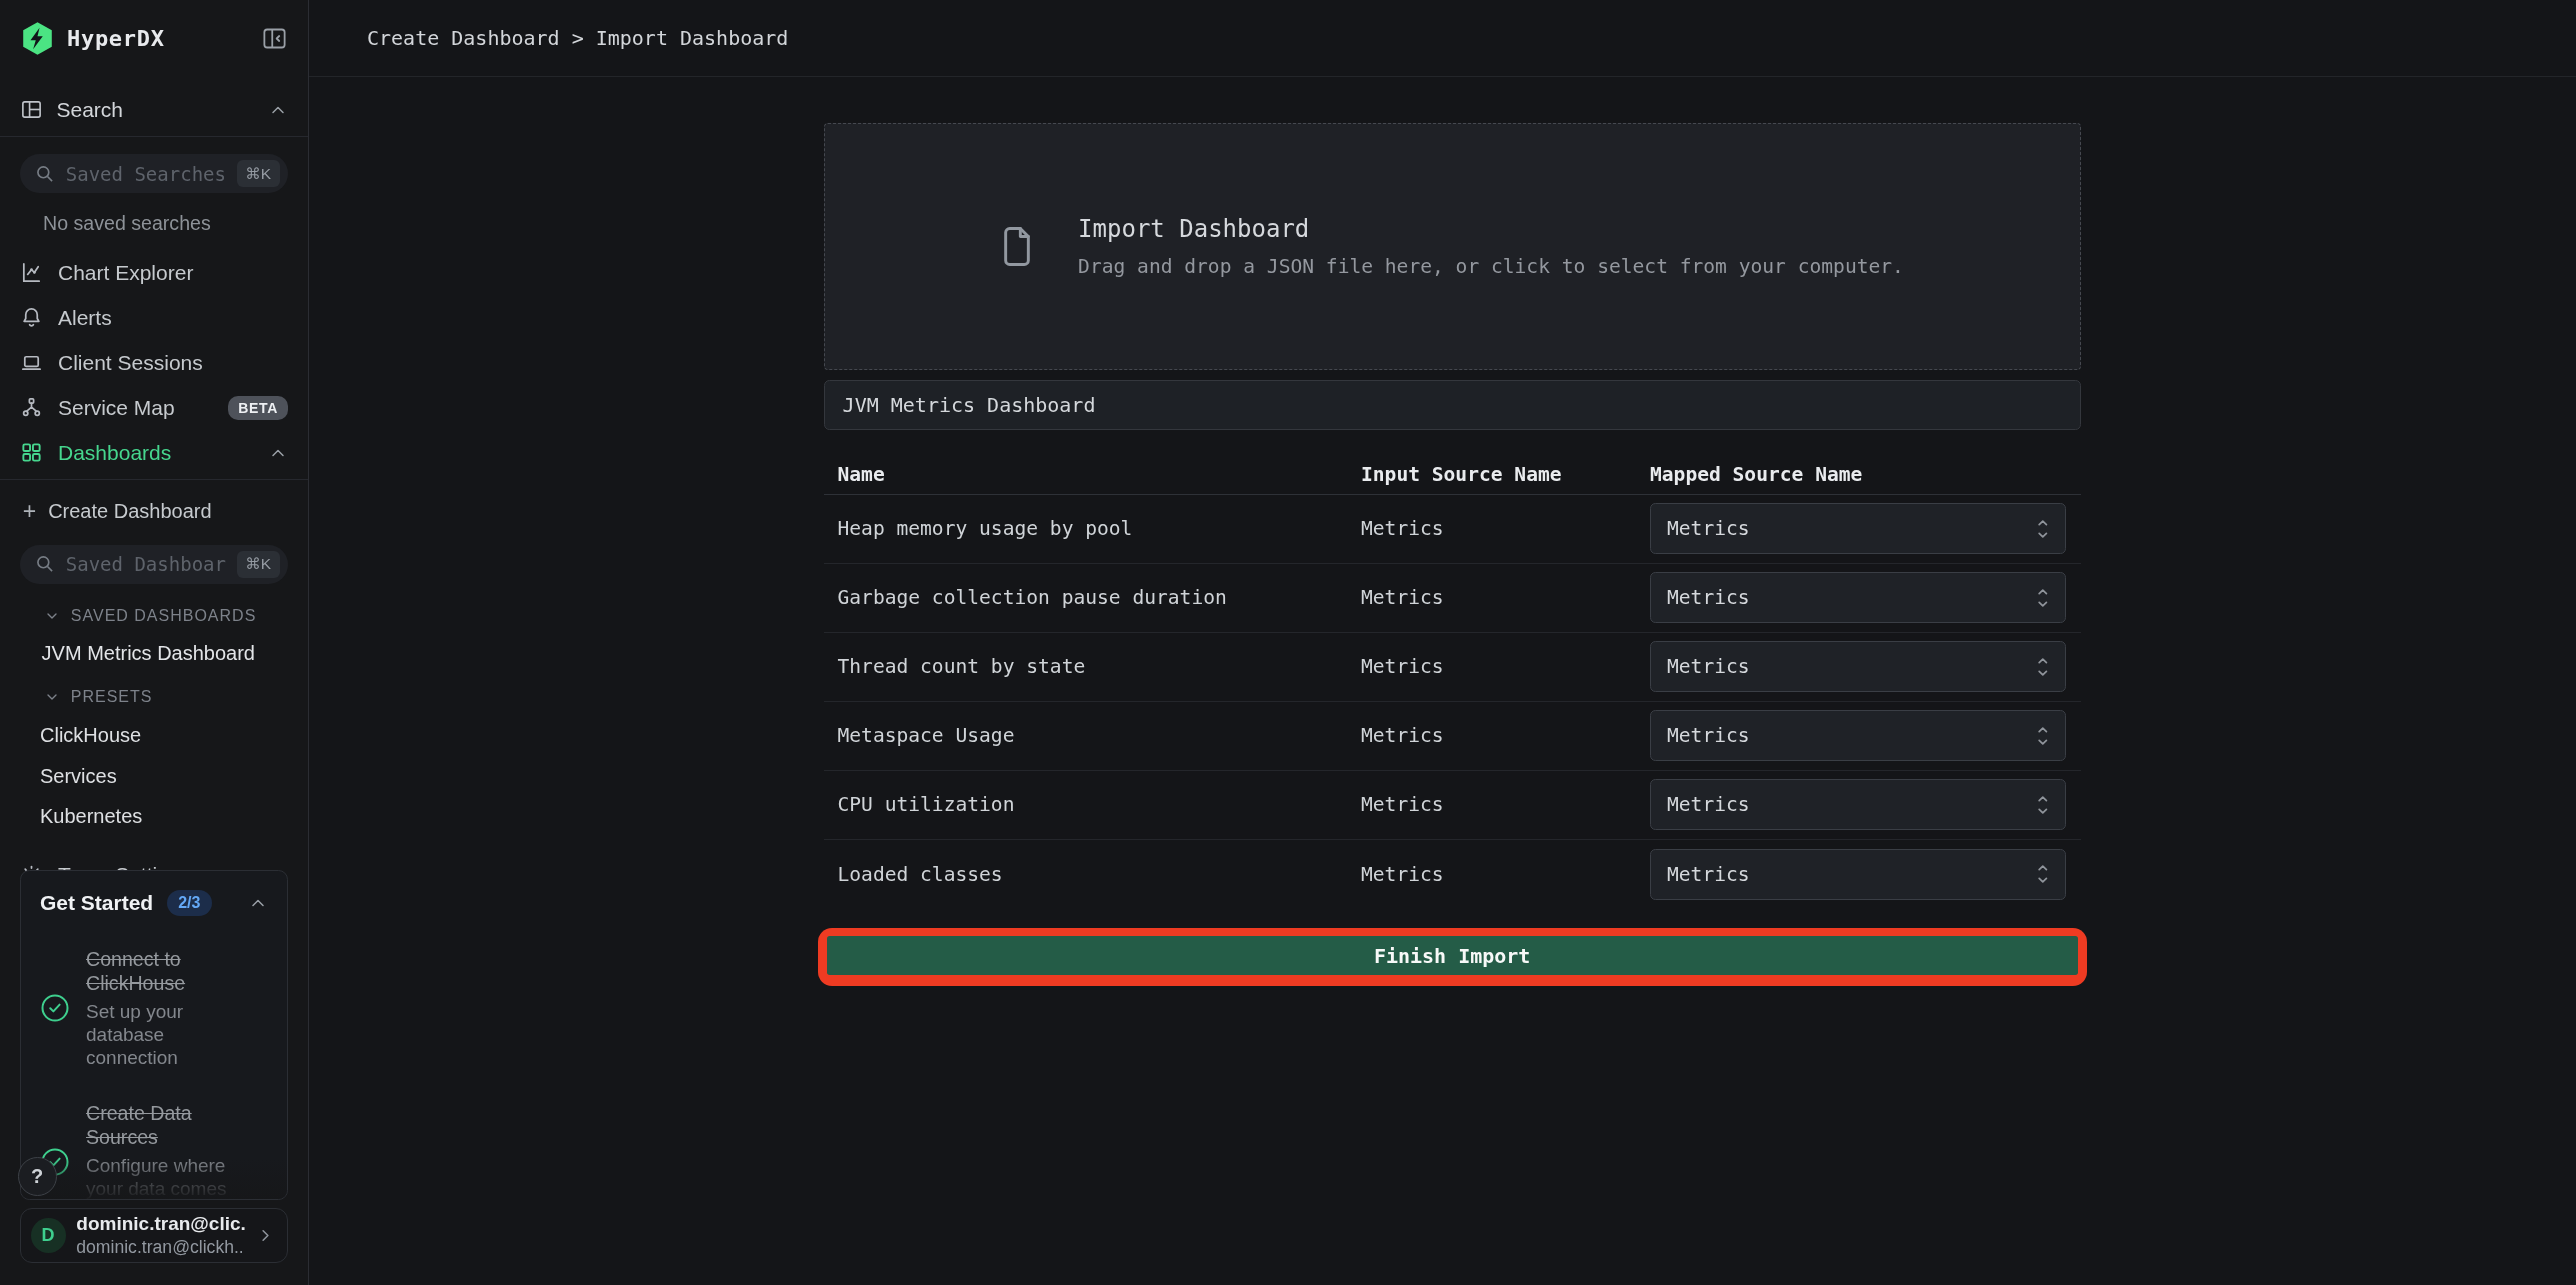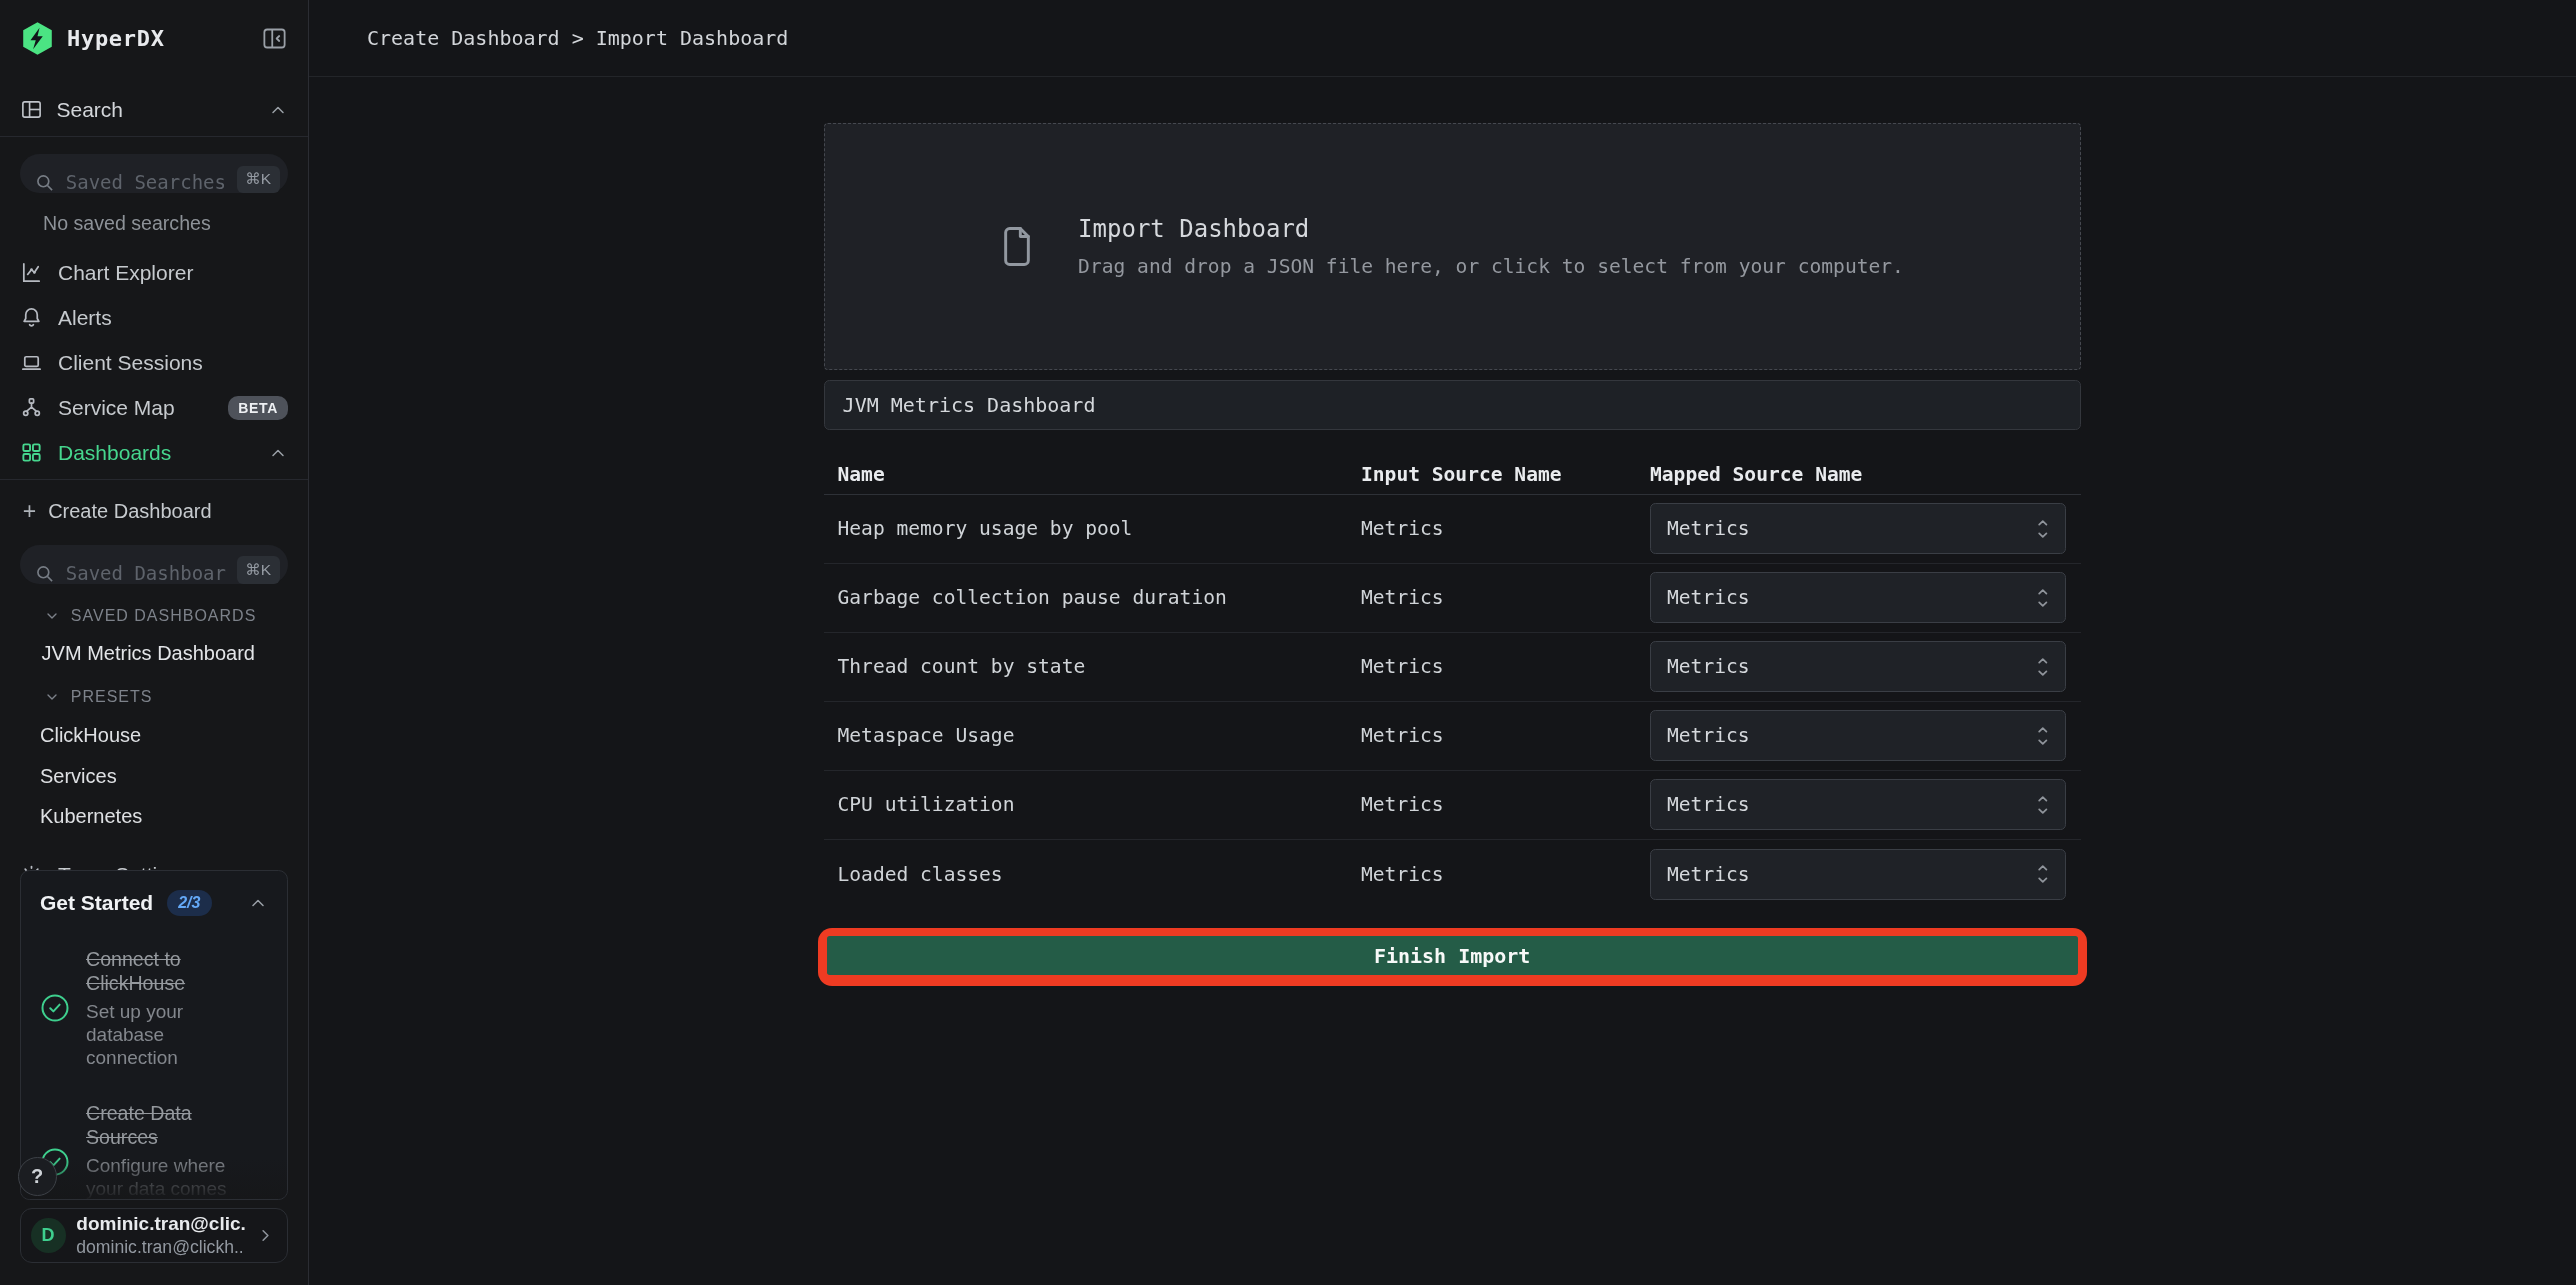--- a/index.html
+++ b/index.html
@@ -17,21 +17,21 @@
                color:#e8eaed; letter-spacing:0.7px; }
   .collapse-btn { margin-left:auto; color:#9aa0a7; width:27px; height:27px; cursor:pointer; }
 
   .sec-header { display:flex; align-items:center; gap:13.5px; margin-top:38px; height:31px;
                 color:#d3d6da; font-size:21px; }
   .sec-header .sec-icon { width:23px; height:23px; color:#c0c4ca; }
   .sec-chevron { margin-left:auto; width:20px; height:20px; color:#9aa0a7; }
   .side-divider { height:0.7px; background:#26282e; margin:10.8px -20px 0; }
 
   .pill { margin-top:17.6px; height:39px; background:#1f2126; border-radius:19.6px;
-          display:flex; align-items:flex-end; padding:0 8px 0 15px; gap:10.8px; }
+          display:flex; align-items:center; padding:0 8px 0 15px; gap:10.8px; }
   .pill .mag { width:20px; height:20px; color:#777d85; flex:0 0 20px; }
   .pill input { flex:1; min-width:0; background:transparent; border:none; outline:none;
                 color:#cfd3d8; font-family:"DejaVu Sans Mono", monospace; font-size:19px; }
   .pill input::placeholder { color:#5e636b; }
   .kbd { background:#2b2f35; border-radius:6px; padding:4.7px 8.8px; font-size:15.5px;
          color:#959ba3; white-space:nowrap; }
 
   .note { margin:19px 0 0 23px; font-size:19.6px; color:#8d9298; }
 
   .nav-item { display:flex; align-items:center; gap:15px; height:32px; margin-top:13px;
@@ -58,21 +58,21 @@
 
   
   .gs-panel { position:absolute; left:20px; right:20px; top:870px; height:330px;
               background:#17191d; border:0.7px solid #2b2e34; border-radius:9.5px;
               padding:19px 19px 0; overflow:hidden; }
   .gs-panel::after { content:""; position:absolute; left:0; right:0; bottom:0; height:41px;
                      background:linear-gradient(180deg, rgba(23,25,29,0), rgba(22,23,25,0.95)); }
   .gs-header { display:flex; align-items:center; gap:13.5px; }
   .gs-title { font-weight:bold; font-size:21px; color:#f0f2f4; }
   .gs-badge { background:#1c2d4a; color:#64a9f7; font-weight:bold; font-size:16px;
-              padding:4px 11.5px; border-radius:13px;font-style:italic; }
+              padding:4px 11.5px; border-radius:13px; }
   .gs-chevron { margin-left:auto; width:20px; height:20px; color:#9aa0a7; }
   .gs-item { display:flex; gap:16px; margin-top:31px; position:relative; }
   .gs-check { width:30px; height:30px; flex:0 0 30px; color:#3ecf8e; align-self:center; }
   .gs-texts { flex:1; min-width:0; padding-right:6.8px; }
   .gs-item-title { font-size:19.6px; color:#95999e; text-decoration:line-through; line-height:1.25; }
   .gs-item-desc { font-size:19px; color:#83878d; line-height:1.2; margin-top:5.4px; }
 
   .fab { position:absolute; left:17.6px; top:1157px; width:39px; height:39px; border-radius:50%;
          background:#1b1d21; border:0.7px solid #3d4147; color:#ced2d7; font-weight:bold;
          font-size:20px; display:flex; align-items:center; justify-content:center; z-index:5;

